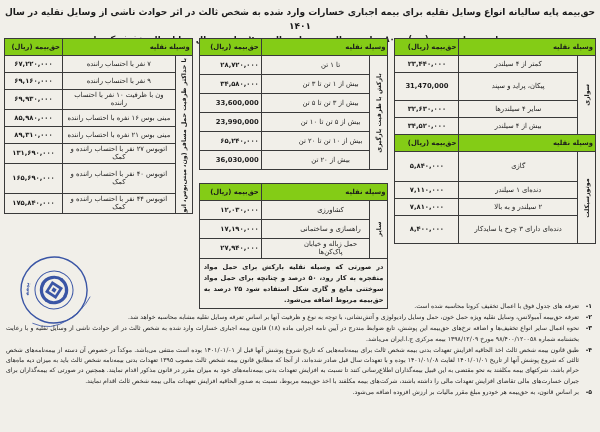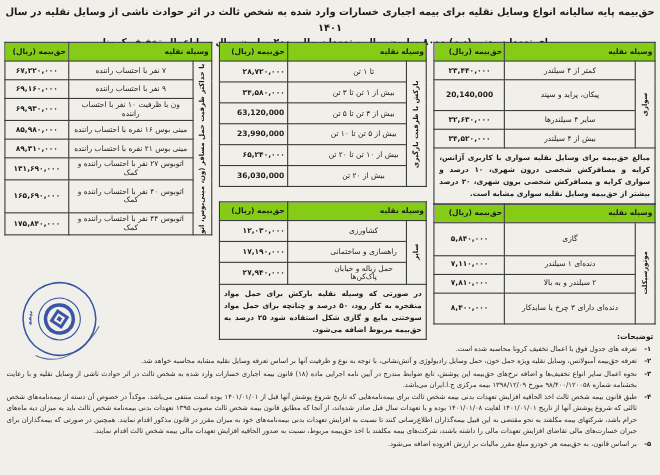--- a/index.html
+++ b/index.html
@@ -83,33 +83,32 @@
         </tr>
         <tr class="h15">
           <td class="vert" rowspan="4">
                 <span class="vtxt">سواری</span>
               </td>
           <td class="veh">کمتر از ۴ سیلندر</td>
           <td class="prem">۲۳,۴۴۰,۰۰۰</td>
         </tr>
         <tr class="h26">
           <td class="veh">پیکان، پراید و سپند</td>
-          <td class="prem">20,140,000</td>
+          <td class="prem">31,470,000</td>
         </tr>
         <tr class="h15">
           <td class="veh">سایر ۴ سیلندرها</td>
           <td class="prem">۳۲,۶۳۰,۰۰۰</td>
         </tr>
         <tr class="h15">
           <td class="veh">بیش از ۴ سیلندر</td>
           <td class="prem">۳۴,۵۲۰,۰۰۰</td>
         </tr>
       </tbody>
         </table>
-      <div class="notebox">مبالغ حق‌بیمه برای وسایل نقلیه سواری با کاربری آژانس، کرایه و مسافرکش شخصی درون شهری، ۱۰ درصد و سواری کرایه و مسافرکش شخصی برون شهری، ۲۰ درصد بیشتر از حق‌بیمه وسایل نقلیه سواری مشابه است.</div>
       <table class="t" style="margin-top:-1px;">
         <colgroup>
             <col style="width:18px">
             <col>
             <col style="width:64px">
           </colgroup>
         <tbody>
             <tr>
           <th colspan="2">وسیله نقلیه</th>
           <th>حق‌بیمه (ریال)</th>
@@ -155,21 +154,21 @@
               </td>
           <td class="veh">تا ۱ تن</td>
           <td class="prem">۲۸,۷۲۰,۰۰۰</td>
         </tr>
         <tr class="h17">
           <td class="veh">بیش از ۱ تن تا ۳ تن</td>
           <td class="prem">۳۴,۵۸۰,۰۰۰</td>
         </tr>
         <tr class="h17">
           <td class="veh">بیش از ۳ تن تا ۵ تن</td>
-          <td class="prem">63,120,000</td>
+          <td class="prem">33,600,000</td>
         </tr>
         <tr class="h17">
           <td class="veh">بیش از ۵ تن تا ۱۰ تن</td>
           <td class="prem">23,990,000</td>
         </tr>
         <tr class="h17">
           <td class="veh">بیش از ۱۰ تن تا ۲۰ تن</td>
           <td class="prem">۶۵,۲۴۰,۰۰۰</td>
         </tr>
         <tr class="h17">
@@ -283,21 +282,20 @@
         <rect x="33.5" y="31.5" width="13" height="13" transform="rotate(45 40 38)" fill="#3a55a5"></rect>
         <rect x="36.2" y="34.2" width="7.6" height="7.6" transform="rotate(45 40 38)" fill="#f1efe9"></rect>
         <rect x="38.1" y="36.1" width="3.8" height="3.8" transform="rotate(45 40 38)" fill="#3a55a5"></rect>
 
         <path d="M 12,66 Q 28,78 48,70 Q 64,64 74,52" fill="none" stroke="#3a55a5" stroke-width="0.9" opacity="0.85"></path>
       </g>
     </svg>
   </div>
 
   <div class="footnotes">
-    <div class="fn-head">توضیحات:</div>
     <div class="fn-item">
       <span class="fn-num">۱-</span>
       <span>تعرفه های جدول فوق با اعمال تخفیف کرونا محاسبه شده است.</span>
     </div>
     <div class="fn-item">
       <span class="fn-num">۲-</span>
       <span>تعرفه حق‌بیمه آمبولانس، وسایل نقلیه ویژه حمل خون، حمل وسایل رادیولوژی و آتش‌نشانی، با توجه به نوع و ظرفیت آنها بر اساس تعرفه وسایل نقلیه مشابه محاسبه خواهد شد.</span>
     </div>
     <div class="fn-item">
       <span class="fn-num">۳-</span>

